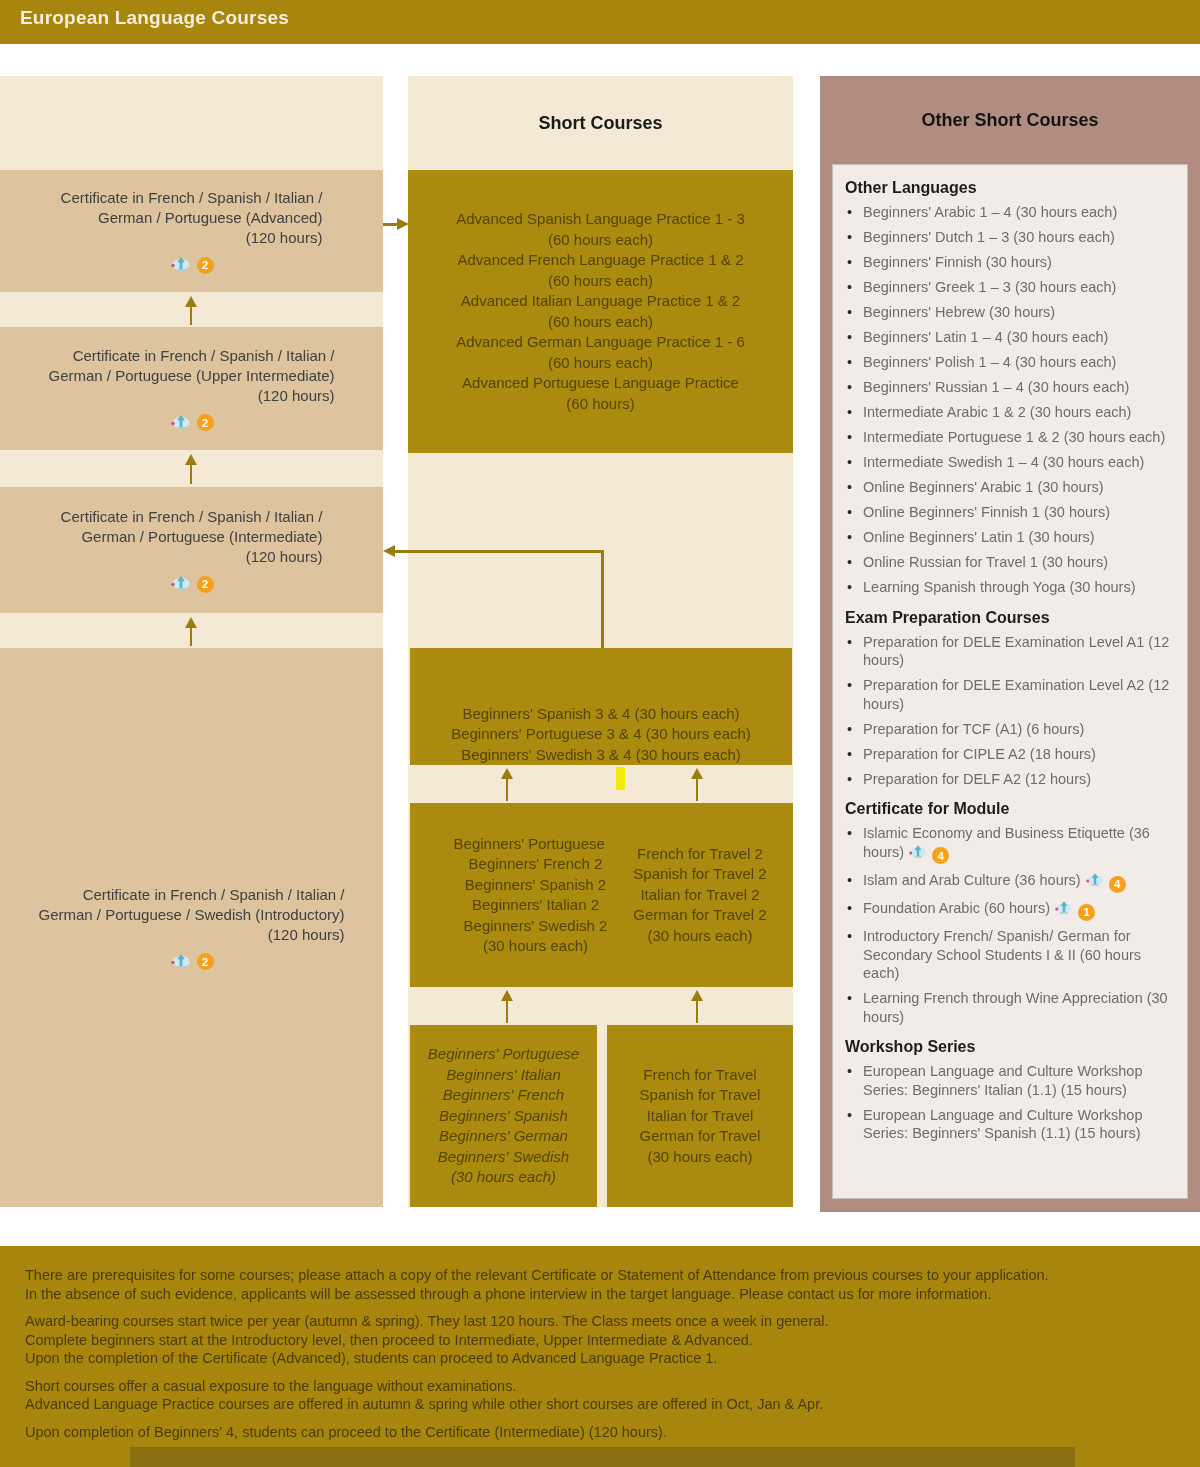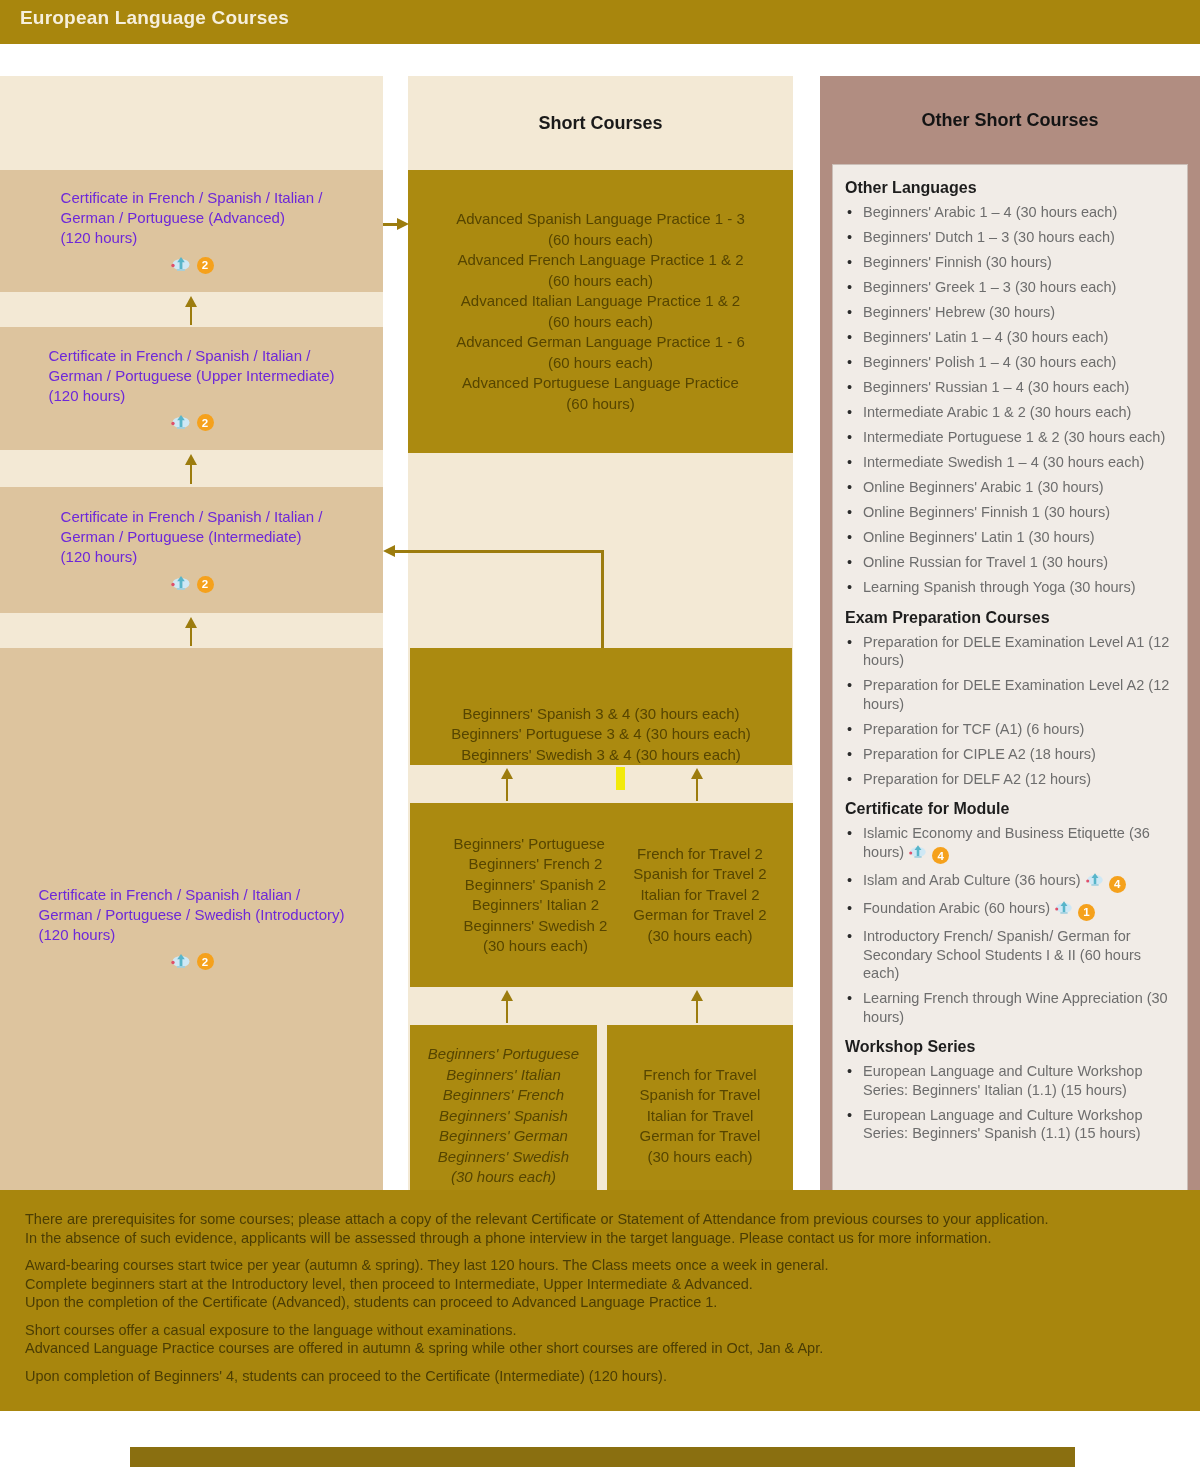--- a/index.html
+++ b/index.html
@@ -20,21 +20,21 @@
         align-items:center;justify-content:center;font-size:18px;font-weight:bold;color:#1a1a1a;}
   .col3 .col-header{height:88px;color:#141414;}
 
   
   .cert-box{position:absolute;left:0;width:383px;background:#ddc49e;display:flex;
         flex-direction:column;align-items:center;justify-content:center;gap:8px;}
   .box-a{top:94px;height:122px;}
   .box-b{top:251px;height:123px;}
   .box-c{top:411px;height:126px;}
   .box-d{top:572px;height:559px;}
-  .cert-text{white-space:pre-line;text-align:left;font-size:15px;line-height:20px;color:#6d28d9;}
+  .cert-text{white-space:pre-line;text-align:right;font-size:15px;line-height:20px;color:#404040;}
   .icon-row{display:flex;align-items:center;gap:5px;}
 
   
   .gold-box{position:absolute;background:#ab8a10;display:flex;align-items:center;
         justify-content:center;text-align:center;}
   .gold-text{white-space:pre-line;font-size:15px;line-height:20.5px;color:#564500;}
   .gb-advanced{left:0;top:94px;width:385px;height:283px;}
   .gb-b34{left:2px;top:572px;width:382px;height:117px;align-items:flex-end;}
   .gb-b2{left:2px;top:727px;width:187px;height:184px;padding-left:32px;}
   .gb-t2{left:199px;top:727px;width:186px;height:184px;}
@@ -81,21 +81,21 @@
 
   .elbow-h{left:393px;top:550px;width:210px;}
   .elbow-v{left:601px;top:550px;height:98px;}
   .elbow-head{left:383px;top:545px;}
   .adv-line{left:383px;top:223px;width:16px;}
   .adv-head{left:397px;top:218px;}
 
   .yellow-mark{position:absolute;left:616px;top:767px;width:9px;height:23px;background:#f2ea0a;}
 
   
-  .footer{position:absolute;left:0;top:1190px;width:1200px;height:221px;background:#a8860d;}
+  .footer{position:absolute;left:0;top:1246px;width:1200px;height:221px;background:#a8860d;}
   .footer .ftext{position:absolute;left:25px;top:20px;width:1150px;}
   .footer p{white-space:pre-line;margin:0 0 9px 0;font-size:14.5px;line-height:18.5px;color:#4b3d04;}
   .bottom-bar{position:absolute;left:130px;top:1447px;width:945px;height:20px;background:#8a6f10;}
 </style>
 </head>
 <body>
 
 <div class="page">
 
   <div class="topbar">

